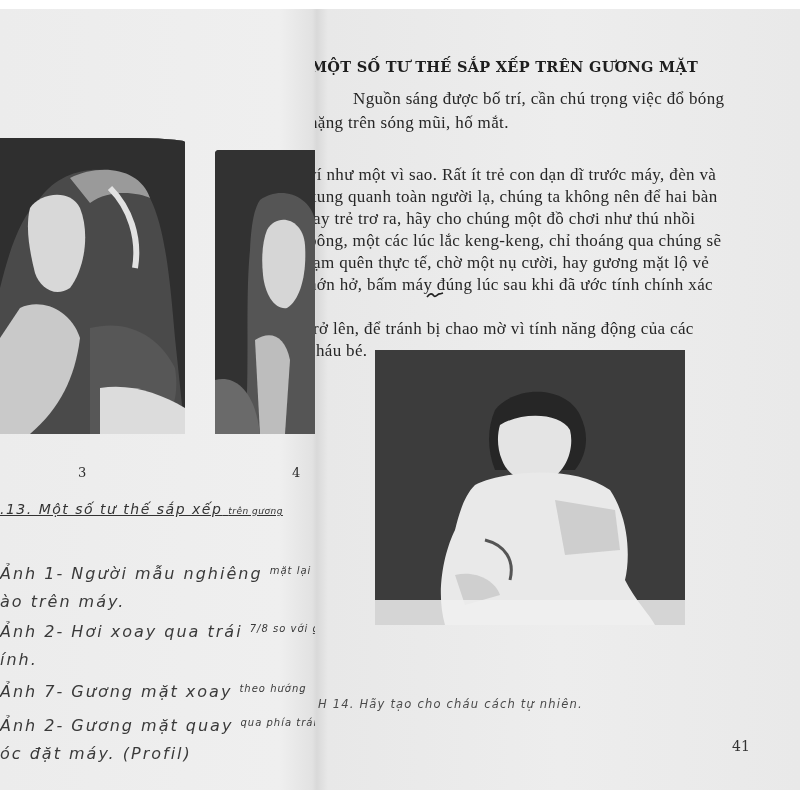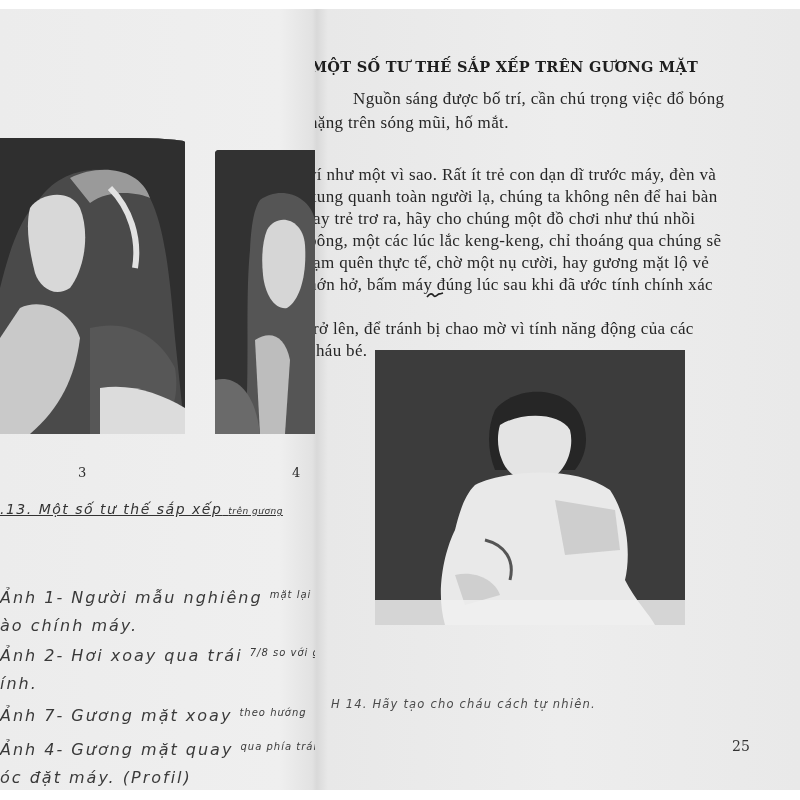--- a/index.html
+++ b/index.html
@@ -35,35 +35,35 @@
     position: absolute; left: 0; top: 492px; width: 330px;
     font-family: "DejaVu Sans", sans-serif; font-style: italic;
     font-size: 14px; color: #333; letter-spacing: 1.5px; white-space: nowrap; text-decoration: underline;
   }
   .caption-left .small { font-size: 9px; letter-spacing: 0.5px; }
 
   .list-left {
     position: absolute; left: 0; top: 555px; width: 330px;
     font-family: "DejaVu Sans", sans-serif; font-style: italic; color: #3a3a3a;
   }
-  .list-left .line { position: absolute; left: 0; white-space: nowrap; font-size: 16px; letter-spacing: 2px; margin-top: 24px; }
+  .list-left .line { position: absolute; left: 0; white-space: nowrap; font-size: 16px; letter-spacing: 2px; }
   .list-left .tail { font-size: 10px; letter-spacing: 1px; vertical-align: 5px; }
 
   .heading {
     position: absolute; left: -4px; top: 49px; white-space: nowrap;
     font-family: "DejaVu Serif", serif; font-weight: bold; font-size: 14.5px;
     color: #1e1e1e; letter-spacing: 0.3px;
   }
   .para-line {
     position: absolute; white-space: nowrap;
     font-family: Liberation Serif, serif; font-size: 17px; color: #262626;
     letter-spacing: 0.35px;
   }
   .caption-right {
-    position: absolute; left: 16px; top: 688px; white-space: nowrap;
+    position: absolute; left: 3px; top: 688px; white-space: nowrap;
     font-family: "DejaVu Sans", sans-serif; font-style: italic;
     font-size: 11.5px; color: #4a4a4a; letter-spacing: 1.2px;
   }
   .page-number {
     position: absolute; left: 417px; top: 729px;
     font-family: "DejaVu Serif", serif; font-size: 14px; color: #333;
   }
   .handwritten-mark {
     position: absolute; left: 111px; top: 282px; width: 18px; height: 8px;
   }
@@ -116,35 +116,35 @@
       <span>.13. Một số tư thế sắp xếp</span>
       <span class="small">trên gương</span>
     </div>
 
     <div class="list-left">
       <div class="line" style="top:0px">
         <span>Ảnh 1- Người mẫu nghiêng</span>
         <span class="tail">mặt lại</span>
       </div>
       <div class="line" style="top:28px">
-        <span>ào chính máy.</span>
+        <span>ào trên máy.</span>
       </div>
       <div class="line" style="top:58px">
         <span>Ảnh 2- Hơi xoay qua trái</span>
         <span class="tail">7/8 so với gó</span>
       </div>
       <div class="line" style="top:86px">
         <span>ính.</span>
       </div>
       <div class="line" style="top:118px">
         <span>Ảnh 7- Gương mặt xoay</span>
         <span class="tail">theo hướng</span>
       </div>
       <div class="line" style="top:152px">
-        <span>Ảnh 4- Gương mặt quay</span>
+        <span>Ảnh 2- Gương mặt quay</span>
         <span class="tail">qua phía trái</span>
       </div>
       <div class="line" style="top:180px">
         <span>óc đặt máy. (Profil)</span>
       </div>
     </div>
   </div>
 
   <div class="page-right">
     <div class="heading">MỘT SỐ TƯ THẾ SẮP XẾP TRÊN GƯƠNG MẶT</div>
@@ -171,15 +171,15 @@
         <path d="M125 75 C145 62,185 62,195 80 C200 100,190 125,170 132 C150 135,132 125,127 110 C122 98,122 85,125 75Z" fill="#e4e4e4"></path>
         <path d="M100 135 C130 120,200 115,235 140 C255 170,255 210,250 230 C260 250,275 265,280 275 L70 275 C60 240,70 200,80 180 C85 160,90 145,100 135Z" fill="#e9e9e9"></path>
         <path d="M180 150 L240 160 L245 200 L190 205Z" fill="#bdbdbd" opacity="0.6"></path>
         <path d="M110 190 C130 195,140 210,135 230" stroke="#555" stroke-width="3" fill="none"></path>
         <path d="M80 225 C100 220,120 230,125 245 L90 255Z" fill="#cfcfcf"></path>
         <rect x="0" y="250" width="310" height="25" fill="#f0f0f0" opacity="0.85"></rect>
       </svg>
     </div>
 
     <div class="caption-right">H 14. Hãy tạo cho cháu cách tự nhiên.</div>
-    <div class="page-number">25</div>
+    <div class="page-number">41</div>
   </div>
 </div>
 
 </body></html>

